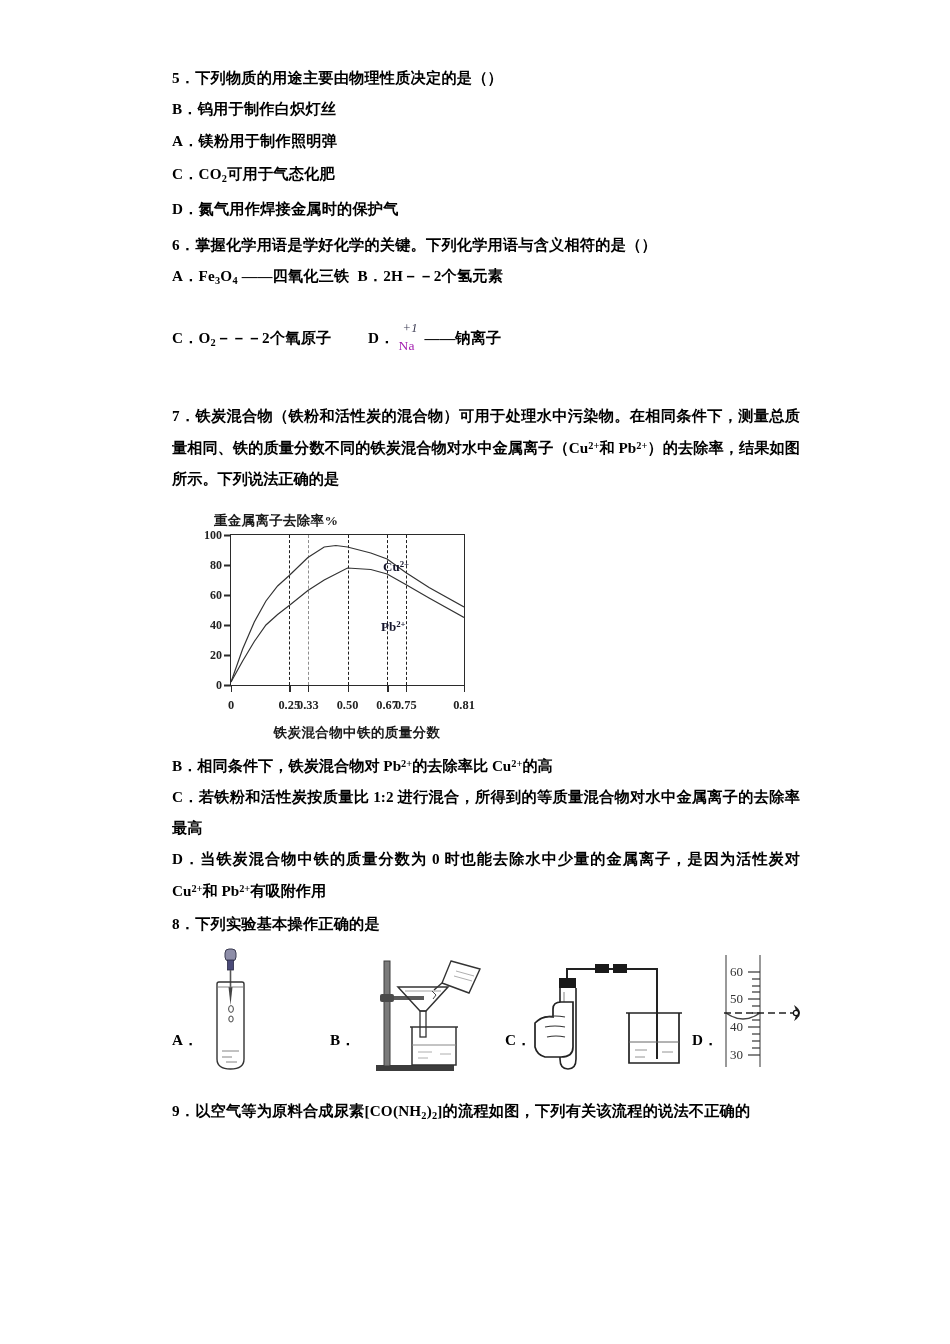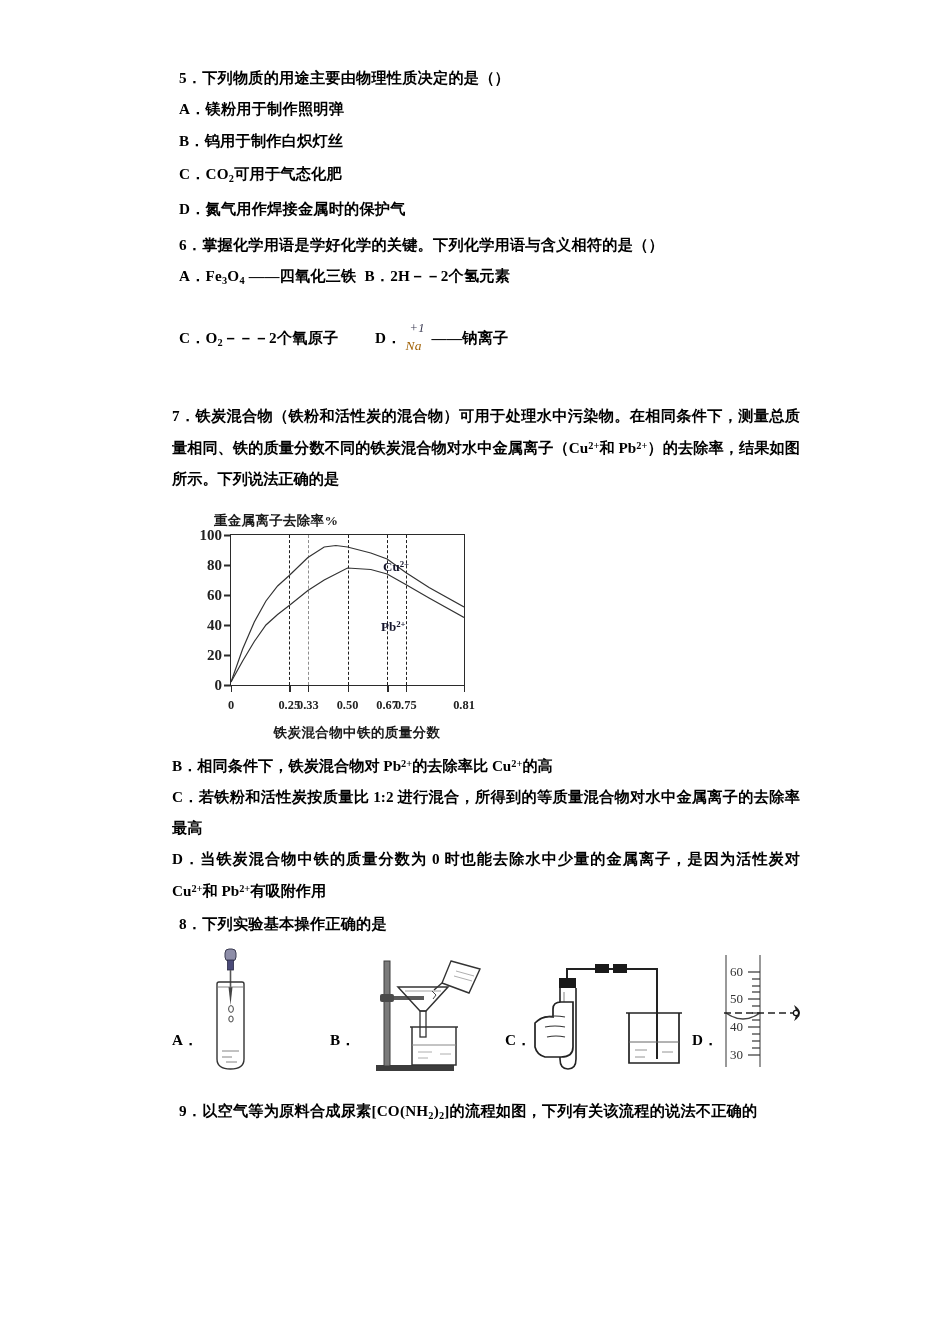--- a/index.html
+++ b/index.html
@@ -27,21 +27,20 @@
     top: 70px;
     width: 628px;
   }
 
   .qline {
     font-size: 15.2px;
     font-weight: bold;
     line-height: 1.0;
     letter-spacing: 0.2px;
     white-space: nowrap;
-    margin-left: 7px;
   }
 
   .q-stem   { margin-bottom: 16px; }
   .opt      { margin-bottom: 17px; }
 
   sub { font-size: 0.68em; vertical-align: -0.28em; }
   sup { font-size: 0.68em; vertical-align: 0.42em; }
 
   .para {
     font-size: 15.2px;
@@ -68,22 +67,21 @@
     font-weight: normal;
     font-style: italic;
     font-family: "Liberation Serif", serif;
     color: #3a3a52;
   }
   .naox .el {
     position: absolute;
     left: 0px; top: -4px;
     font-size: 13.5px;
     font-weight: normal;
-    color: #a16207;
-    font-style: italic;
+    color: #a21caf;
   }
 
   
   .chart-block {
     position: relative;
     margin-top: 18px;
     margin-left: 20px;
     width: 330px;
     height: 238px;
   }
@@ -102,21 +100,21 @@
     width: 235px;
     height: 152px;
     border: 1.3px solid #2b2b2b;
     box-sizing: border-box;
     background: #fff;
   }
   .ytick {
     position: absolute;
     right: 100%;
     transform: translateY(-50%);
-    font-size: 15px;
+    font-size: 12px;
     font-weight: bold;
     color: #222;
     padding-right: 9px;
     white-space: nowrap;
   }
   .ytick::after {
     content: "";
     position: absolute;
     right: 0px;
     top: 50%;
@@ -191,25 +189,25 @@
 </style>
 </head>
 <body>
 
 <div class="page">
   <div class="content">
 
     <div class="qline q-stem">5．下列物质的用途主要由物理性质决定的是（）</div>
 
     <div class="qline opt">
+      <span>B．</span><span>钨用于制作白炽灯丝</span>
+    </div>
+
+    <div class="qline opt">
       <span>A．</span><span>镁粉用于制作照明弹</span>
-    </div>
-
-    <div class="qline opt">
-      <span>B．</span><span>钨用于制作白炽灯丝</span>
     </div>
 
     <div class="qline opt">
       <span>C．</span><span>CO</span><sub>2</sub><span>可用于气态化肥</span>
     </div>
 
     <div class="qline opt">
       <span>D．</span><span>氮气用作焊接金属时的保护气</span>
     </div>
 

